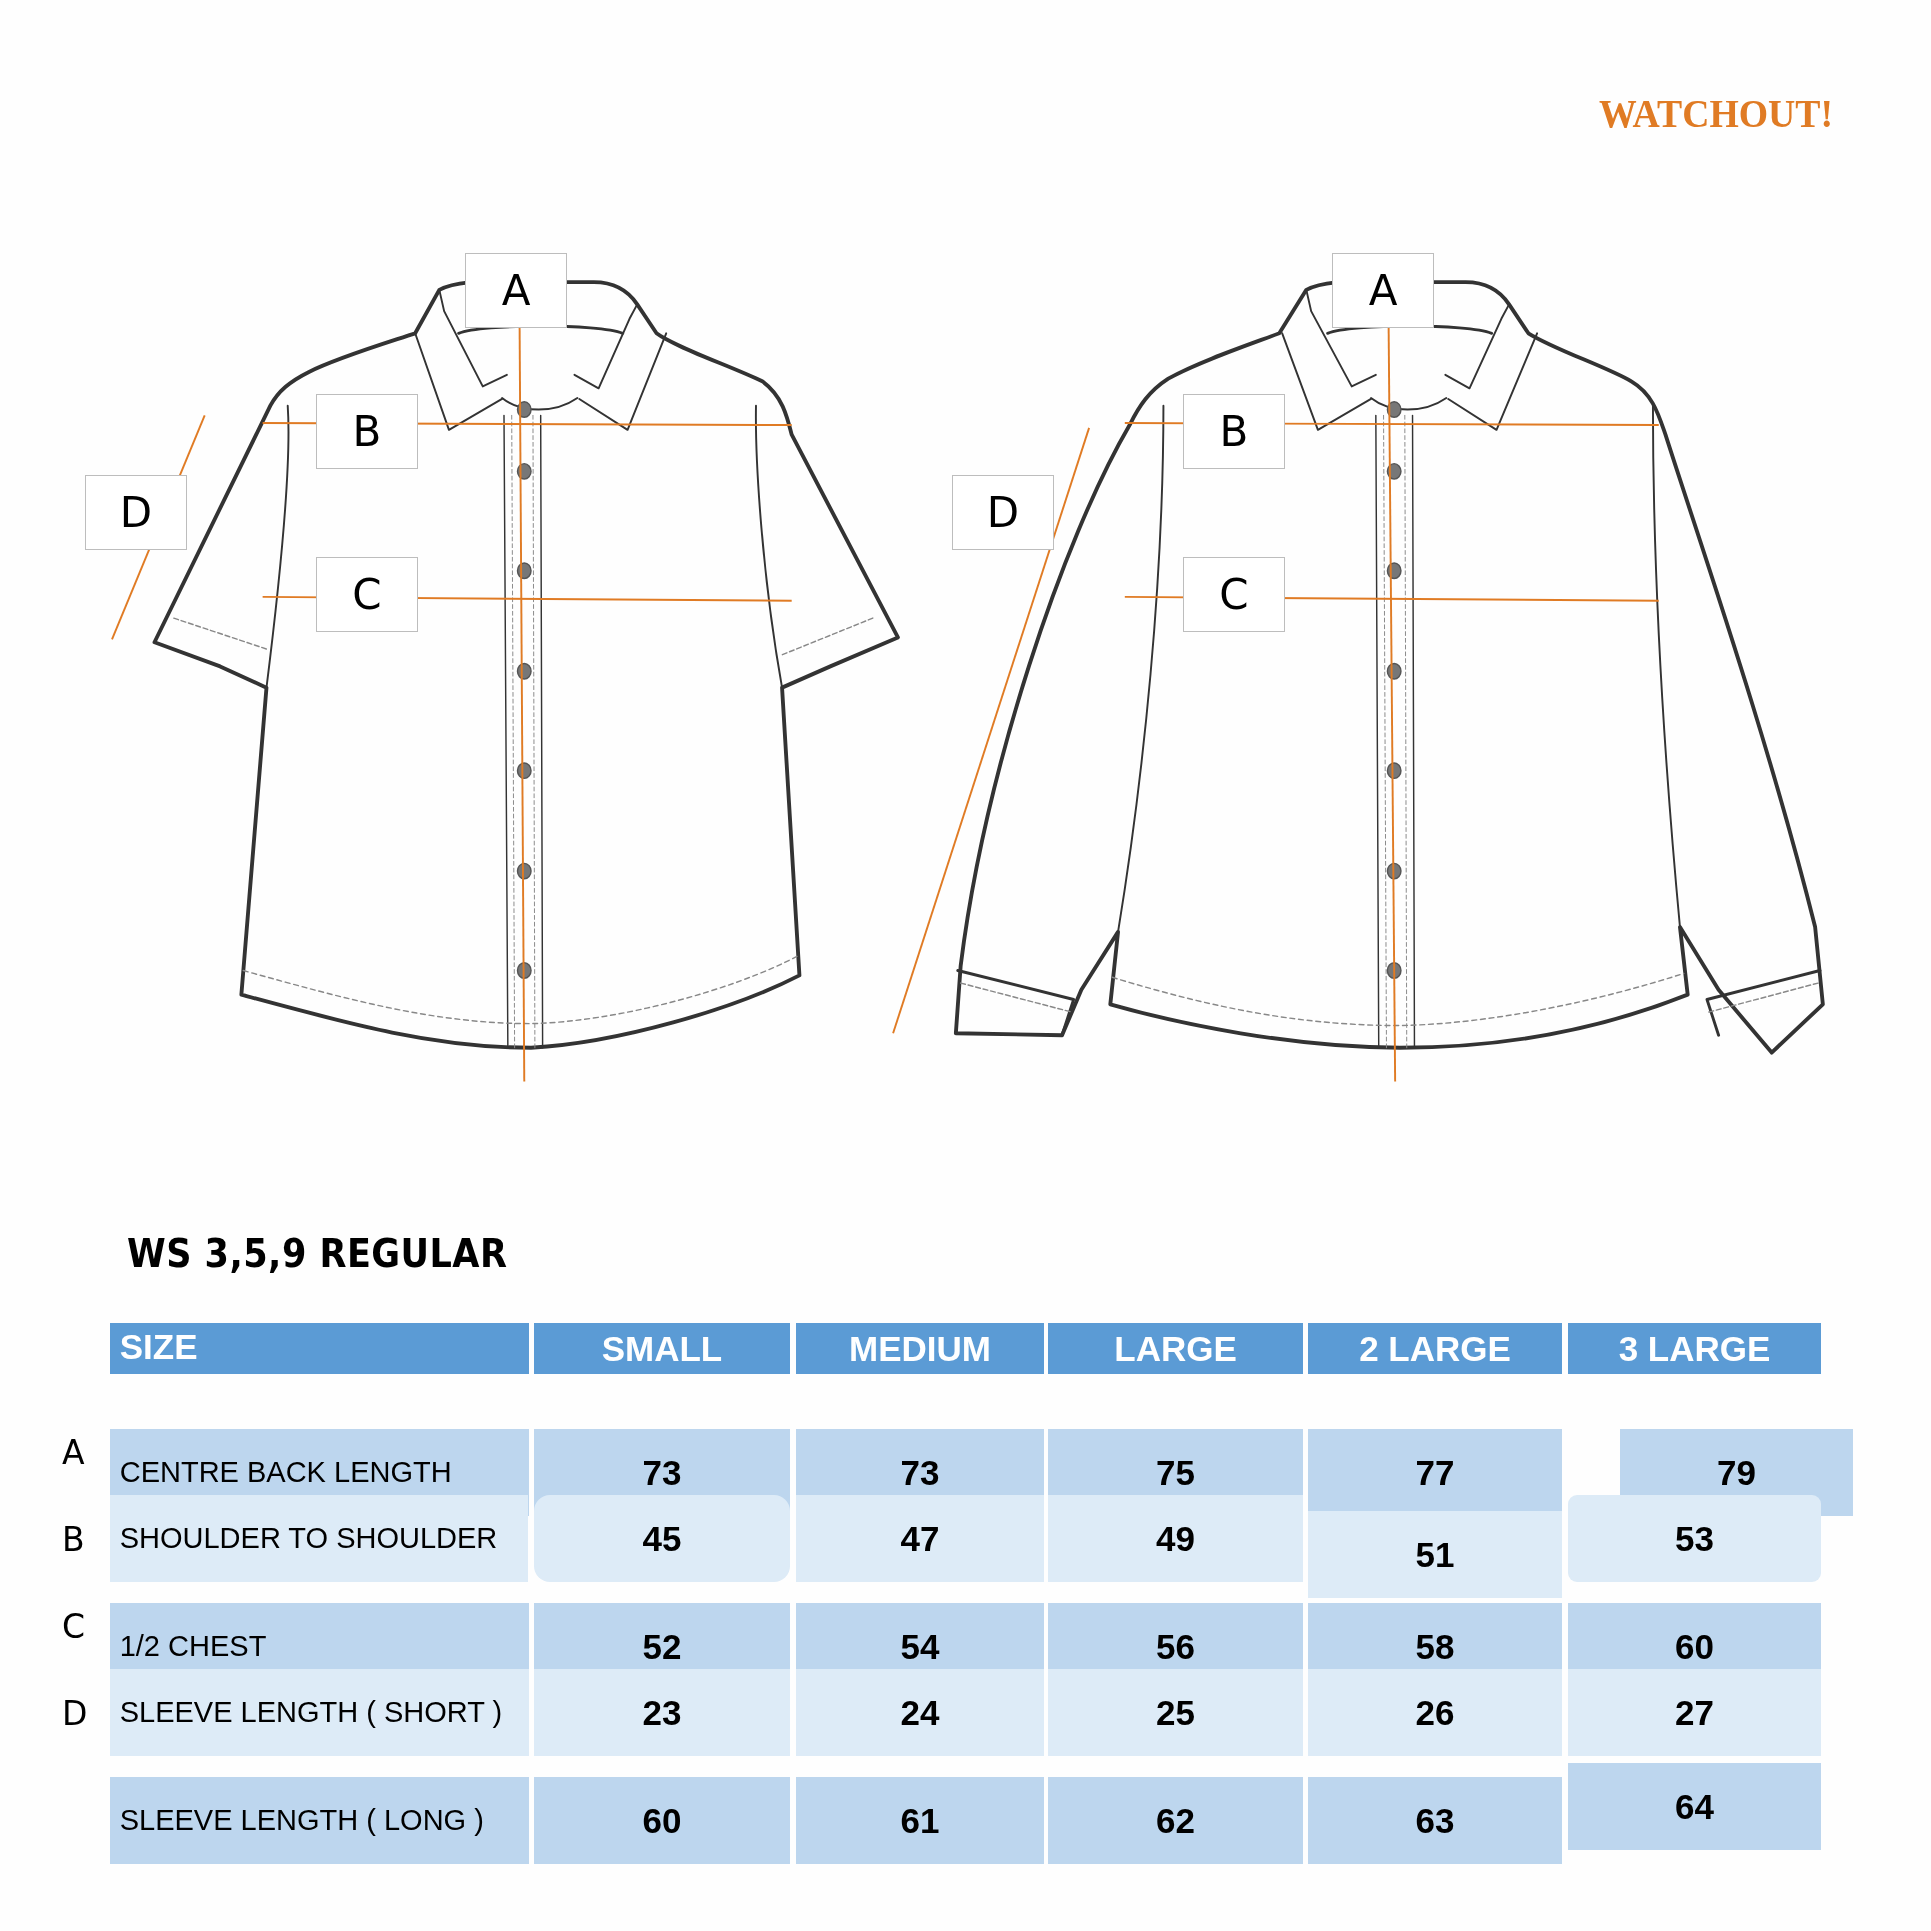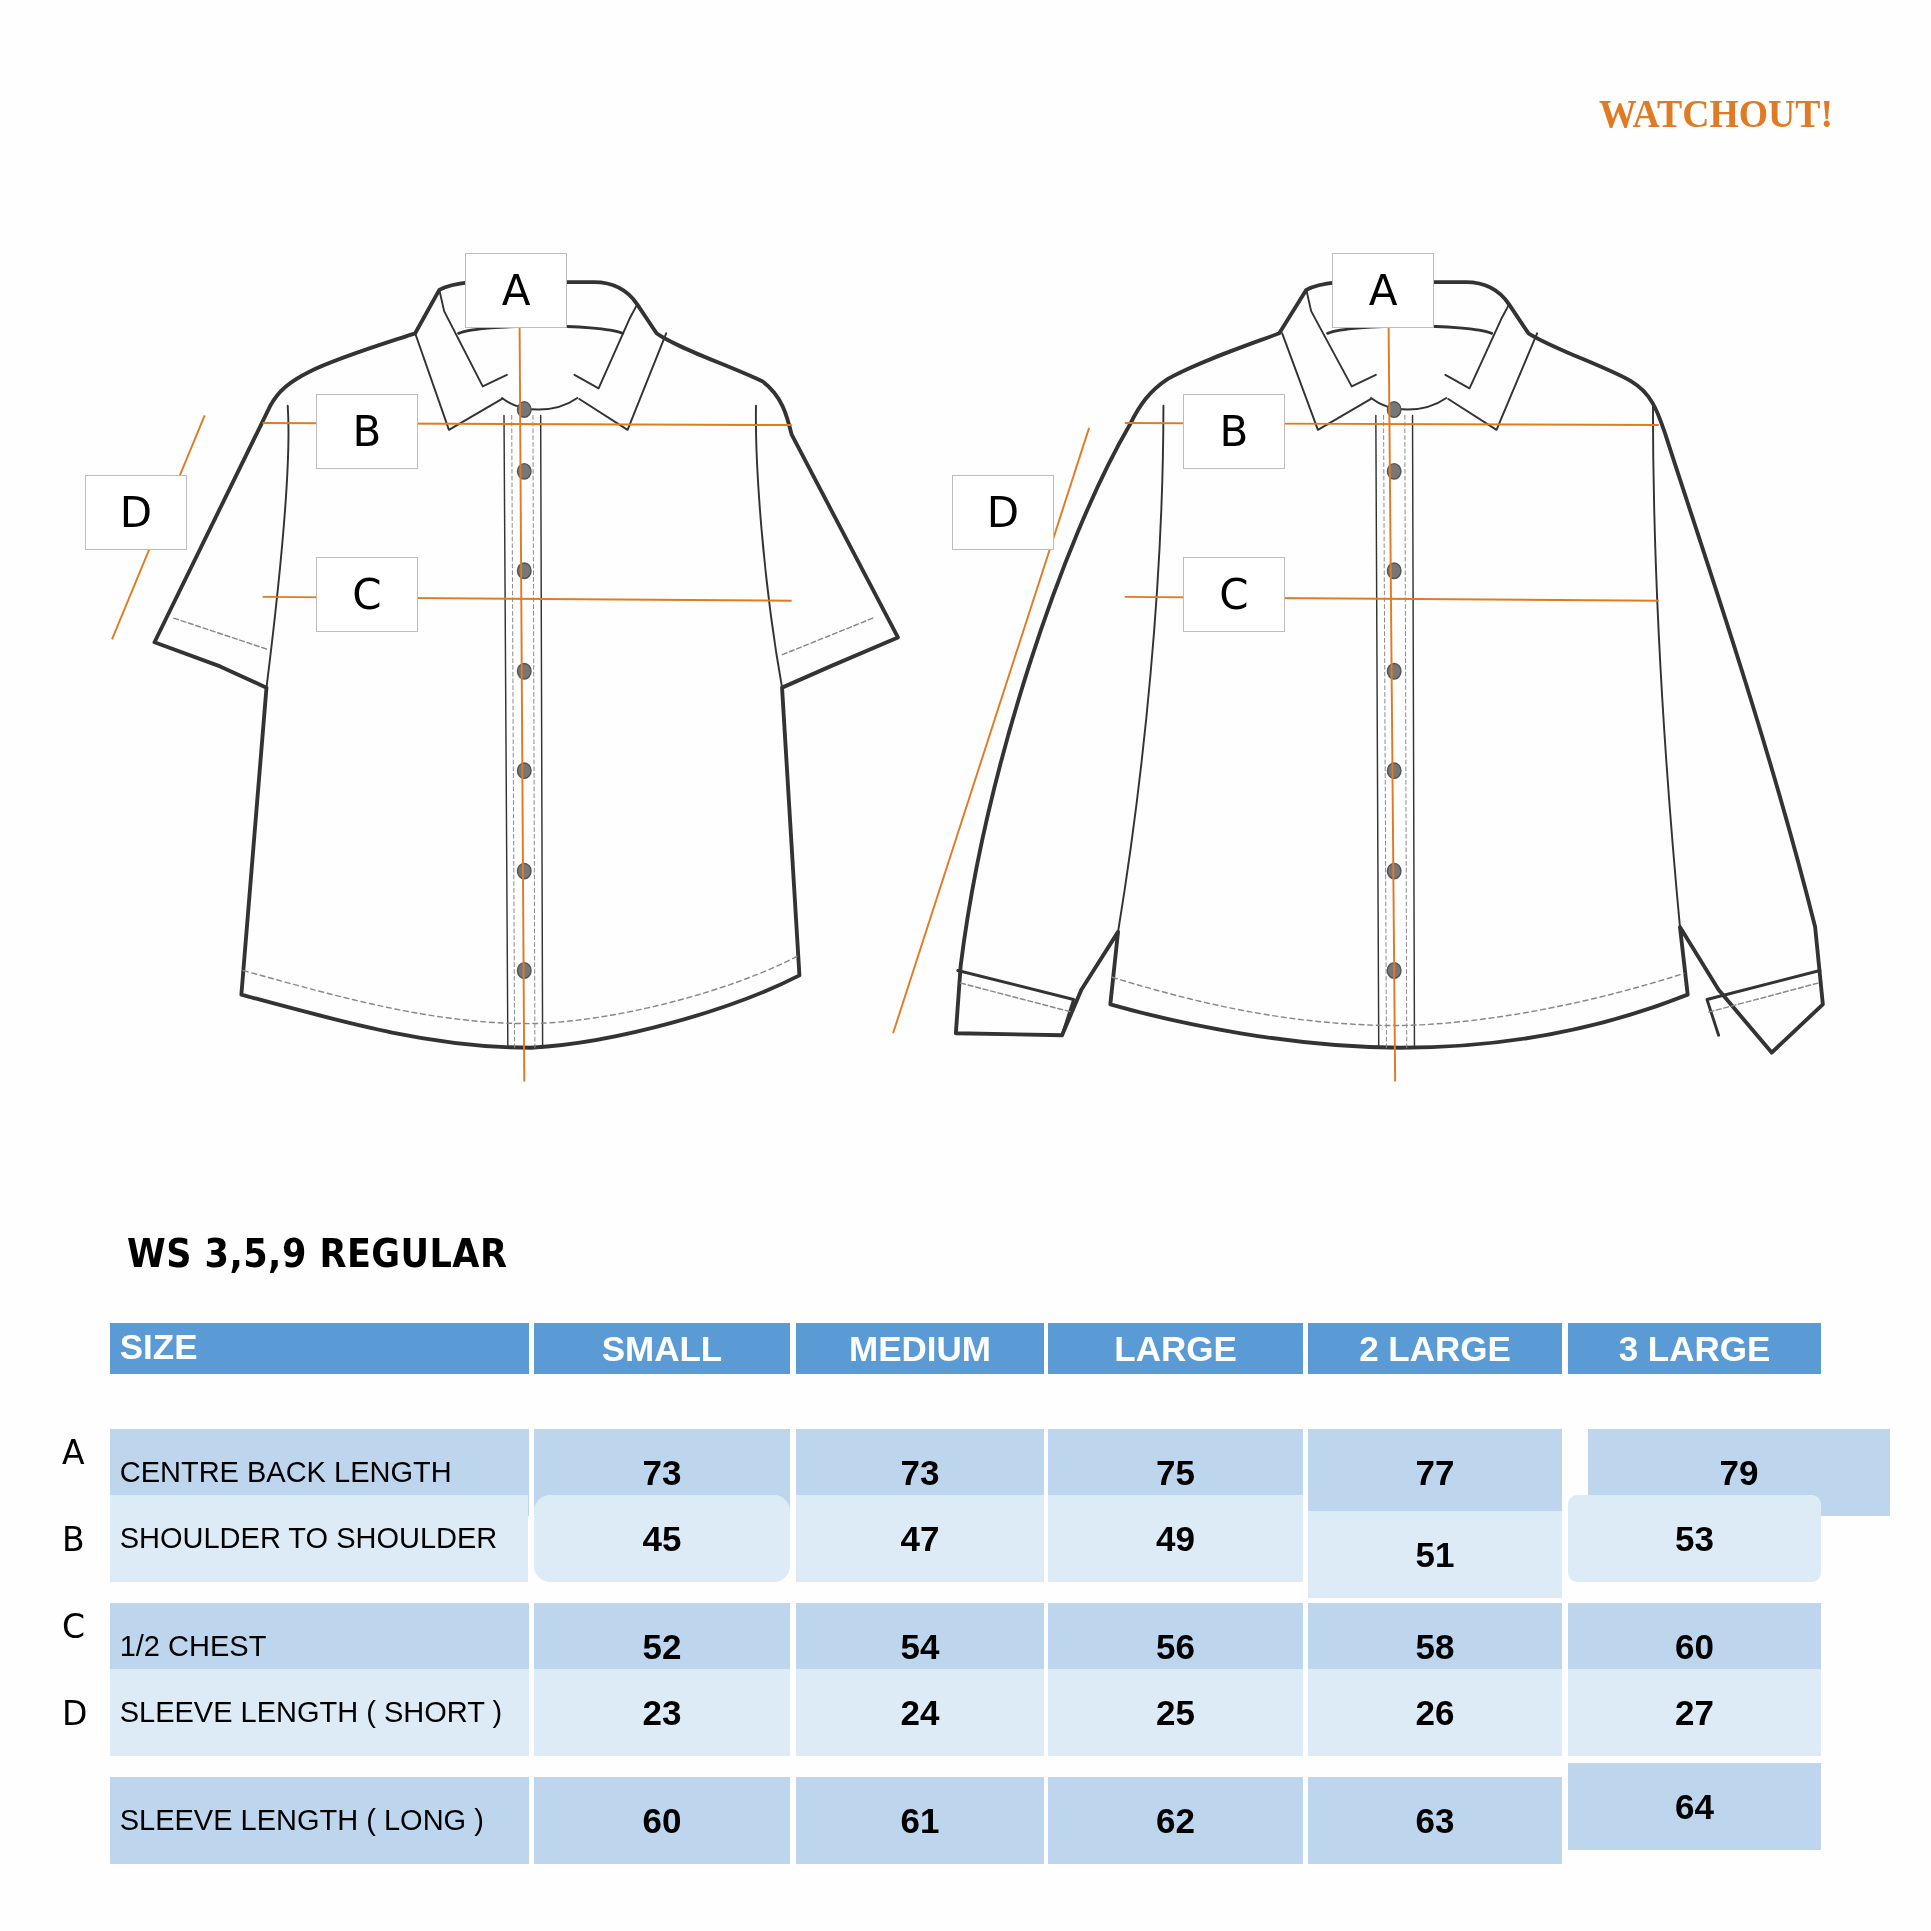--- a/index.html
+++ b/index.html
@@ -123,21 +123,21 @@
   <div class="hdr" style="left:686px;width:248px;">MEDIUM</div>
   <div class="hdr" style="left:938px;width:255px;">LARGE</div>
   <div class="hdr" style="left:1198px;width:254px;">2 LARGE</div>
   <div class="hdr" style="left:1458px;width:253px;">3 LARGE</div>
 
   <div class="cell label row-dark" style="left:0;top:85px;width:419px;">CENTRE BACK LENGTH</div>
   <div class="cell row-dark" style="left:424px;top:85px;width:256px;">73</div>
   <div class="cell row-dark" style="left:686px;top:85px;width:248px;">73</div>
   <div class="cell row-dark" style="left:938px;top:85px;width:255px;">75</div>
   <div class="cell row-dark" style="left:1198px;top:85px;width:254px;">77</div>
-  <div class="cell row-dark" style="left:1478px;top:85px;width:302px;">79</div>
+  <div class="cell row-dark" style="left:1510px;top:85px;width:233px;">79</div>
 
   <div class="cell label row-light" style="left:0;top:172px;width:418px;">SHOULDER TO SHOULDER</div>
   <div class="cell row-light" style="left:424px;top:172px;width:256px;border-radius:16px;">45</div>
   <div class="cell row-light" style="left:686px;top:172px;width:248px;">47</div>
   <div class="cell row-light" style="left:938px;top:172px;width:255px;">49</div>
   <div class="cell row-light" style="left:1198px;top:172px;width:254px;margin-top:16px;">51</div>
   <div class="cell row-light" style="left:1458px;top:172px;width:253px;border-radius:9px;">53</div>
 
   <div class="cell label row-dark" style="left:0;top:259px;width:419px;">1/2 CHEST</div>
   <div class="cell row-dark" style="left:424px;top:259px;width:256px;">52</div>

